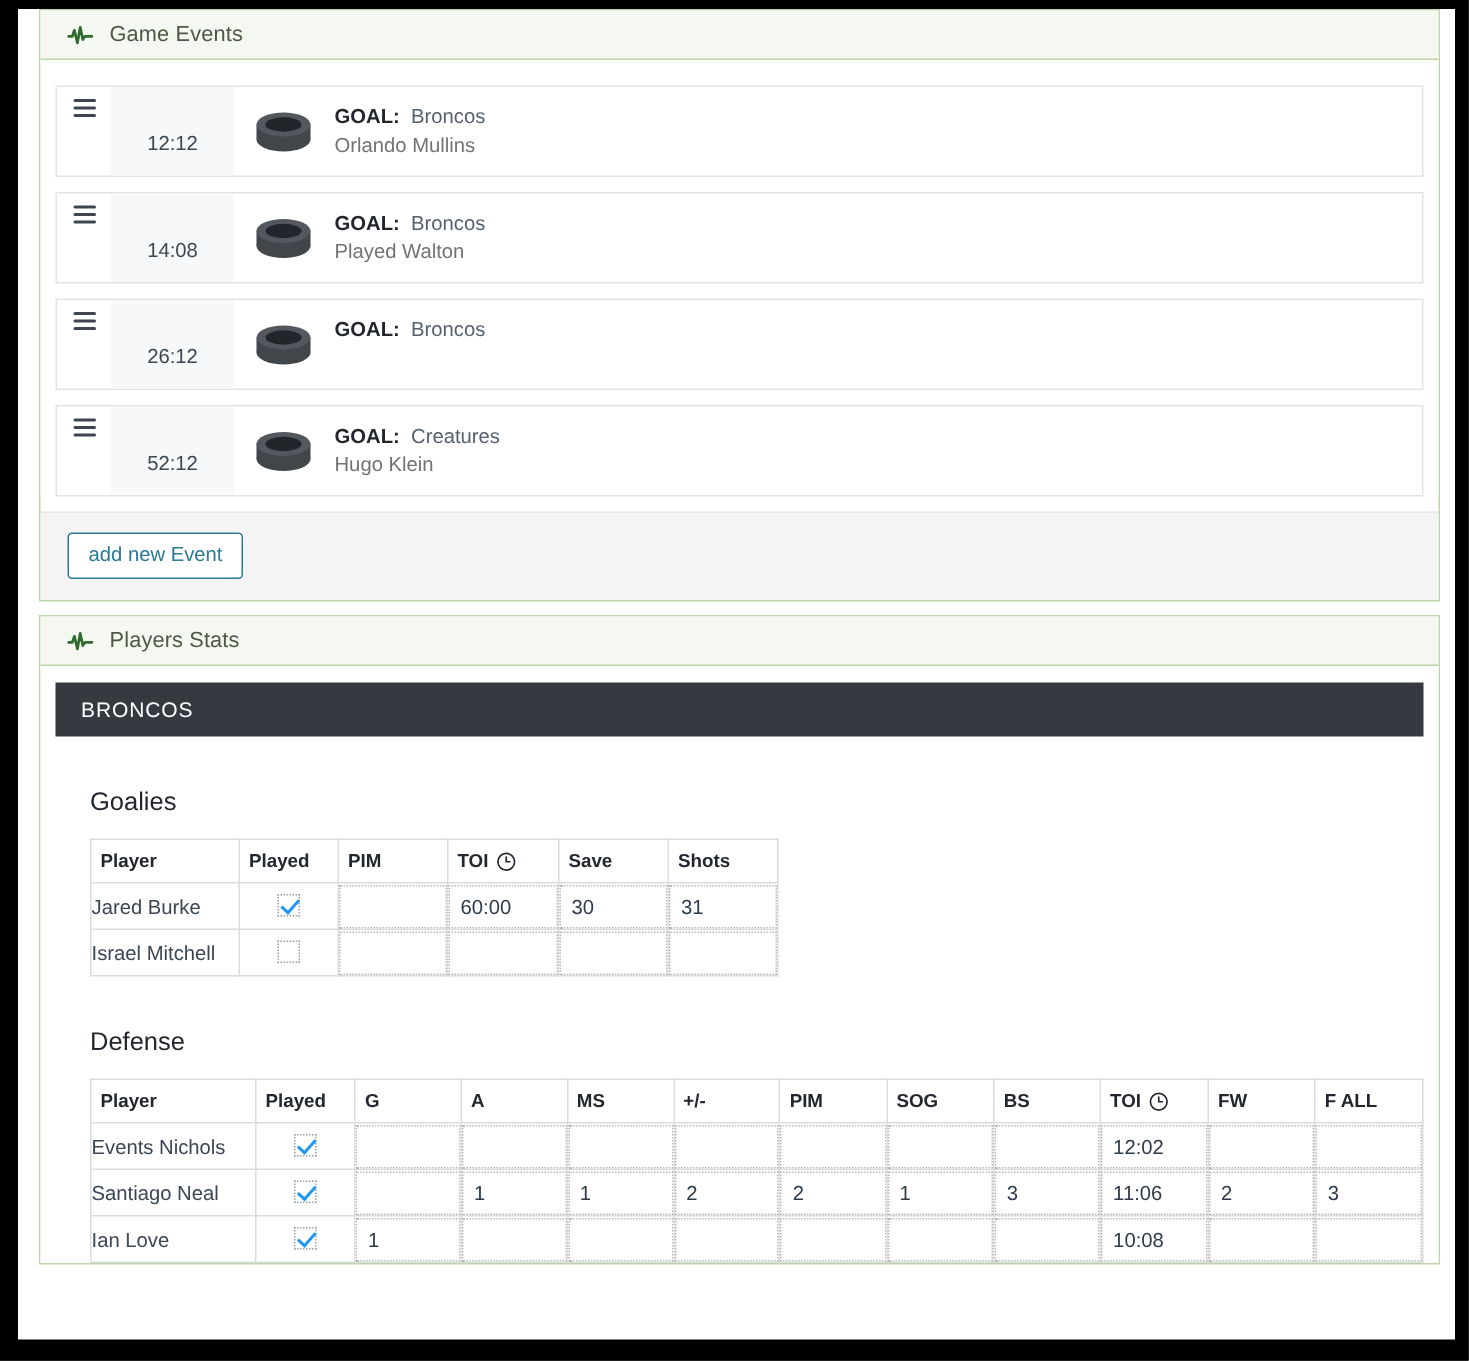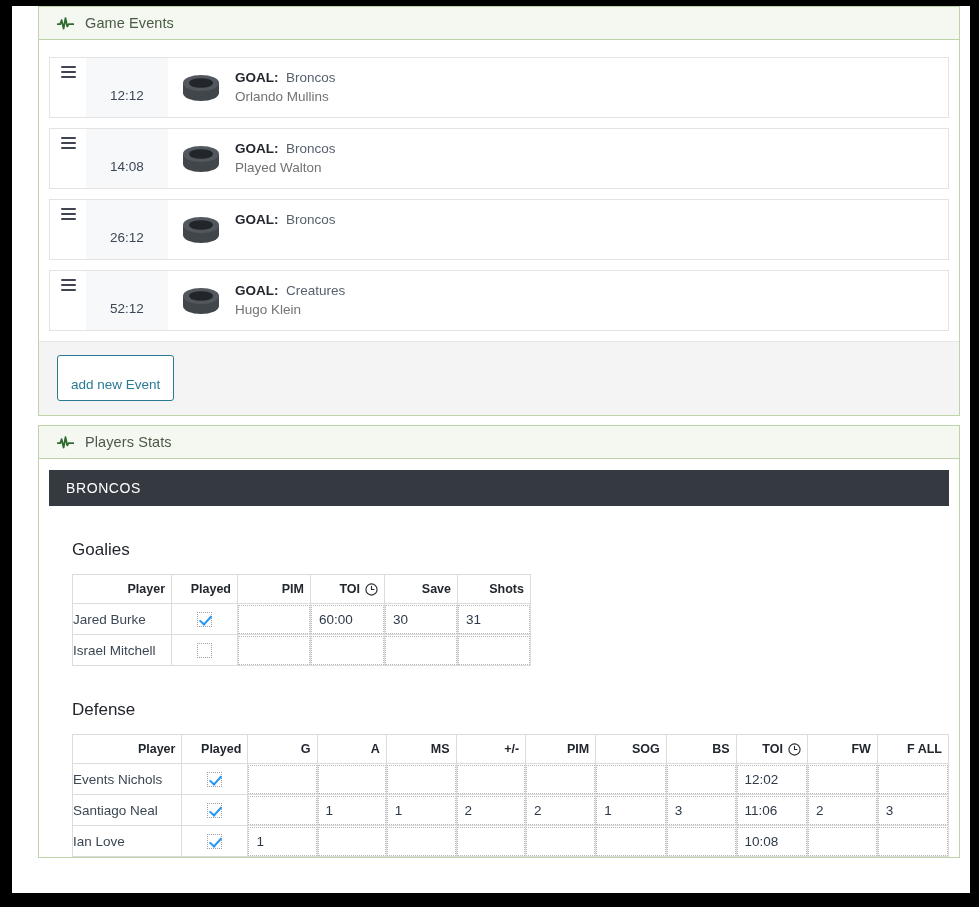--- a/index.html
+++ b/index.html
@@ -21,21 +21,21 @@
   #page {
     position: absolute;
     left: 12px; top: 6px;
     width: 958px; height: 887px;
     background: #ffffff;
     overflow: hidden;
   }
 
   
   .panel {
-    margin: 0 10px 0 26px;
+    margin: 0 10px 0 14px;
     border: 1px solid #bcd4a8;
     background: #ffffff;
   }
   .panel-head {
     background: #f4f8f1;
     border-bottom: 1px solid #bcd4a8;
     height: 33px;
     display: flex;
     align-items: center;
     padding: 0 0 0 18px;
@@ -103,21 +103,21 @@
     background: #f4f4f4;
     border-top: 1px solid #e8e8e8;
     padding: 13px 0 14px 18px;
   }
   .btn-add {
     display: inline-block;
     background: #ffffff;
     border: 1px solid #2b7a94;
     color: #2b7a94;
     font-size: 13.5px;
-    padding: 21px 13px 8px 13px;
+    padding: 6px 13px 8px 13px;
     border-radius: 3px;
     cursor: pointer;
     font-family: "Liberation Sans", sans-serif;
   }
 
   
   .stats-body { background:#fff; padding: 11px 10px 0 10px; }
   .team-bar {
     background: #343a40;
     color: #ffffff;
@@ -140,21 +140,21 @@
     margin-left: 23px;
     background: #fff;
   }
   table.stat th {
     border: 1px solid #dcdcdc;
     font-size: 12.5px;
     color: #22272e;
     font-weight: bold;
     height: 29px;
     padding: 0 6px;
-    text-align: right;
+    text-align: left;
     white-space: nowrap;
   }
   table.stat td {
     border: 1px solid #dcdcdc;
     height: 31px;
     padding: 0;
     vertical-align: middle;
   }
   td.pname {
     font-size: 13.5px;

